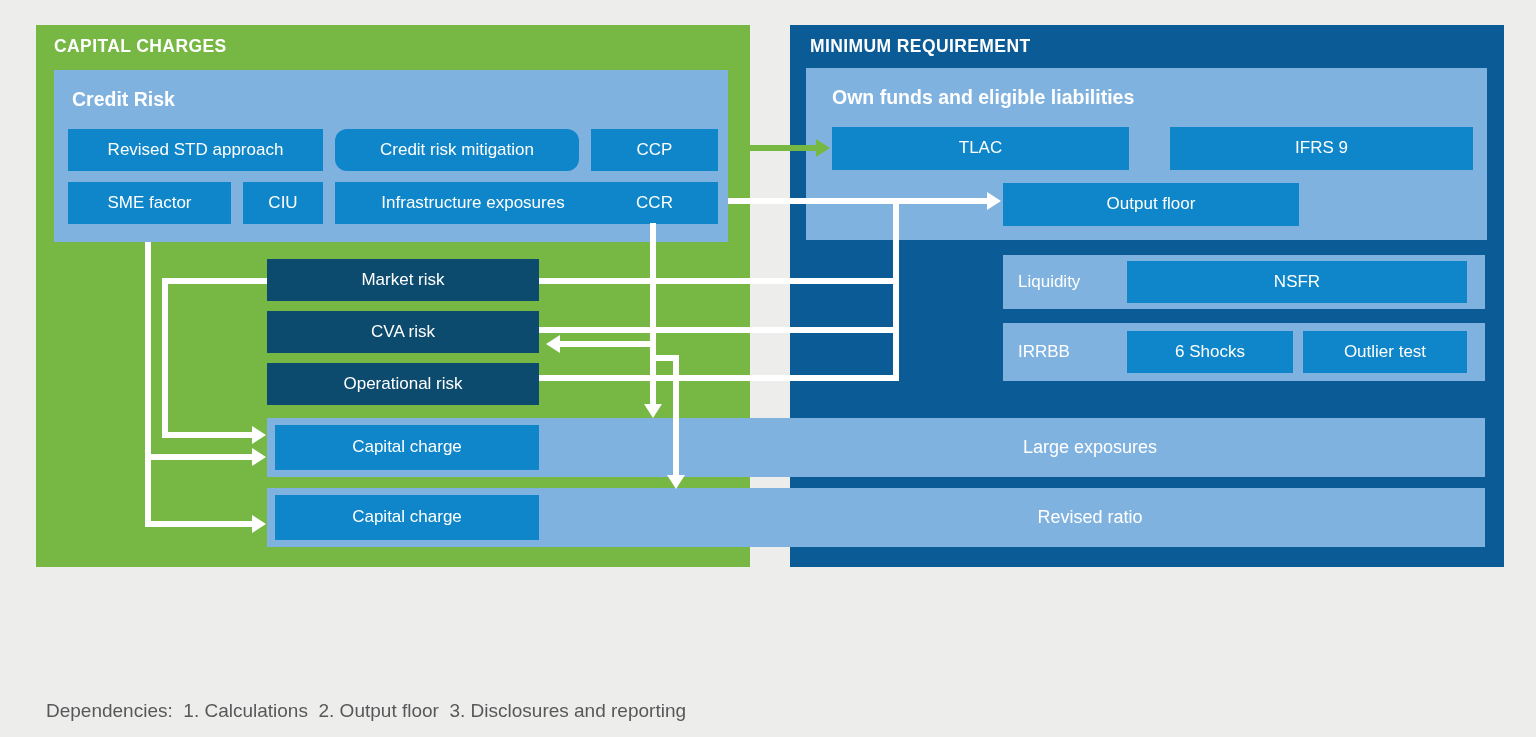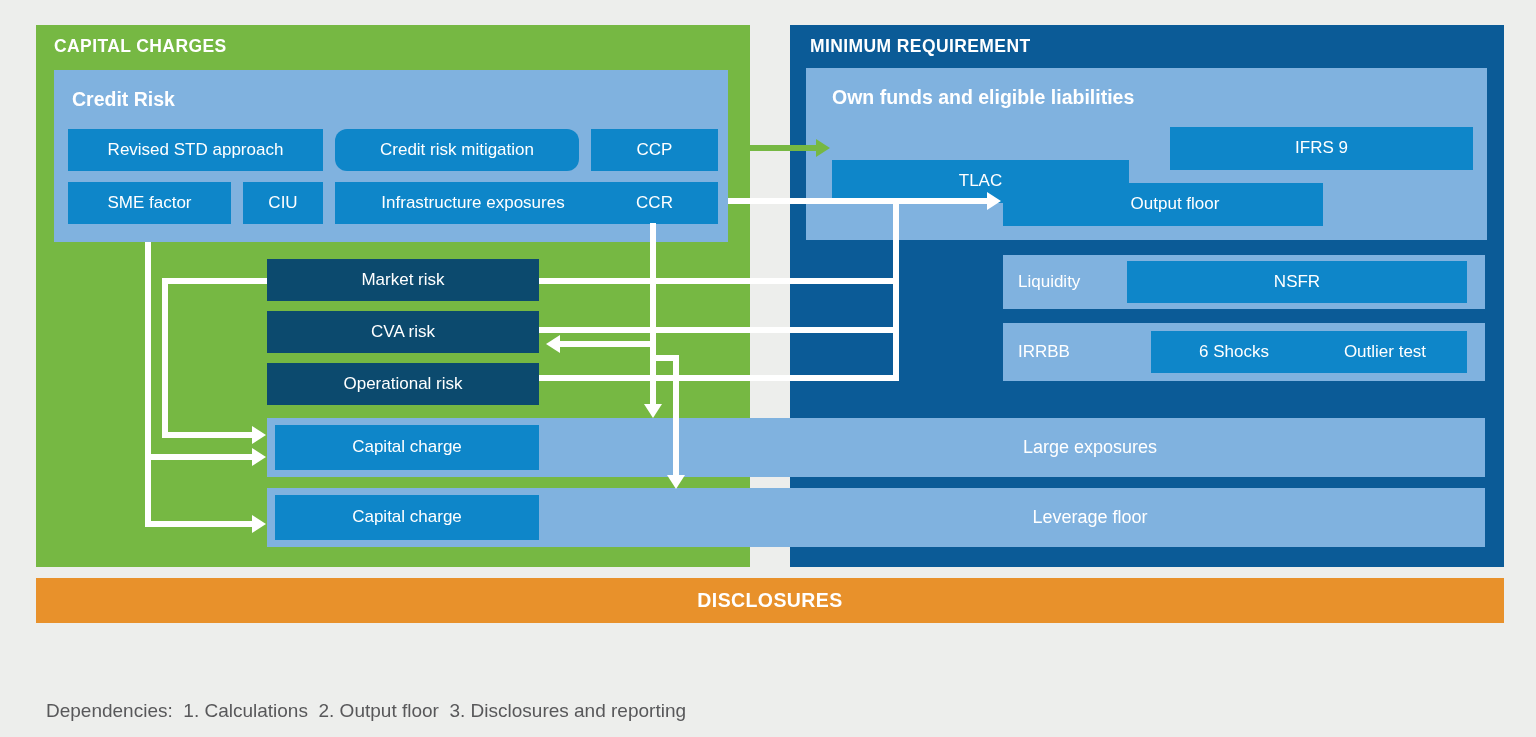--- a/index.html
+++ b/index.html
@@ -63,38 +63,38 @@
   <div class="box db" style="left:335px;top:182px;width:244px;height:42px;padding-left:16px;">Infrastructure exposures</div>
   <div class="box db" style="left:591px;top:182px;width:127px;height:42px;">CCR</div>
 
   <div class="box lb" style="left:267px;top:259px;width:272px;height:42px;">Market risk</div>
   <div class="box lb" style="left:267px;top:311px;width:272px;height:42px;">CVA risk</div>
   <div class="box lb" style="left:267px;top:363px;width:272px;height:42px;">Operational risk</div>
 
   <div class="band" style="top:418px;"></div>
   <div class="bandlabel" style="top:418px;">Large exposures</div>
   <div class="band" style="top:488px;"></div>
-  <div class="bandlabel" style="top:488px;">Leverage floor</div>
+  <div class="bandlabel" style="top:488px;">Revised ratio</div>
 
   <div class="box db" style="left:275px;top:425px;width:264px;height:45px;">Capital charge</div>
   <div class="box db" style="left:275px;top:495px;width:264px;height:45px;">Capital charge</div>
 
   <div class="container" style="left:806px;top:68px;width:681px;height:172px;"></div>
   <div class="stitle" style="left:832px;top:86px;">Own funds and eligible liabilities</div>
-  <div class="box db" style="left:832px;top:127px;width:297px;height:43px;margin-top:33px;">TLAC</div>
+  <div class="box db" style="left:832px;top:127px;width:297px;height:43px;">TLAC</div>
   <div class="box db" style="left:1170px;top:127px;width:303px;height:43px;">IFRS 9</div>
-  <div class="box db" style="left:1003px;top:183px;width:296px;height:43px;padding-left:24px;">Output floor</div>
+  <div class="box db" style="left:1003px;top:183px;width:296px;height:43px;">Output floor</div>
 
   <div class="container" style="left:1003px;top:255px;width:482px;height:54px;"></div>
   <div class="box" style="left:1018px;top:255px;width:100px;height:54px;justify-content:flex-start;">Liquidity</div>
   <div class="box db" style="left:1127px;top:261px;width:340px;height:42px;">NSFR</div>
 
   <div class="container" style="left:1003px;top:323px;width:482px;height:58px;"></div>
   <div class="box" style="left:1018px;top:323px;width:100px;height:58px;justify-content:flex-start;">IRRBB</div>
-  <div class="box db" style="left:1127px;top:331px;width:166px;height:42px;margin-left:24px;">6 Shocks</div>
+  <div class="box db" style="left:1127px;top:331px;width:166px;height:42px;">6 Shocks</div>
   <div class="box db" style="left:1303px;top:331px;width:164px;height:42px;">Outlier test</div>
 
   <div class="line" style="left:162px;top:278px;width:105px;height:6px;"></div>
   <div class="line" style="left:162px;top:278px;width:6px;height:160px;"></div>
   <div class="line" style="left:162px;top:432px;width:90px;height:6px;"></div>
   <div class="arr-r" style="left:252px;top:426px;"></div>
 
   <div class="line" style="left:145px;top:242px;width:6px;height:285px;"></div>
   <div class="line" style="left:145px;top:454px;width:107px;height:6px;"></div>
   <div class="arr-r" style="left:252px;top:448px;"></div>
@@ -113,17 +113,16 @@
   <div class="arr-d" style="left:644px;top:404px;"></div>
   <div class="line" style="left:560px;top:341px;width:96px;height:6px;"></div>
   <div class="arr-l" style="left:546px;top:335px;"></div>
   <div class="line" style="left:650px;top:355px;width:29px;height:6px;"></div>
   <div class="line" style="left:673px;top:355px;width:6px;height:120px;"></div>
   <div class="arr-d" style="left:667px;top:475px;"></div>
 
   <div class="line greenline" style="left:750px;top:145px;width:68px;height:6px;"></div>
   <div class="arr-r greenarr" style="left:816px;top:139px;"></div>
 
-  <div class="obar" style="top:578px;">DISCLOSURES</div>
 
   <div class="footnote">Dependencies:  1. Calculations  2. Output floor  3. Disclosures and reporting</div>
 
 </div>
 
 </body></html>

